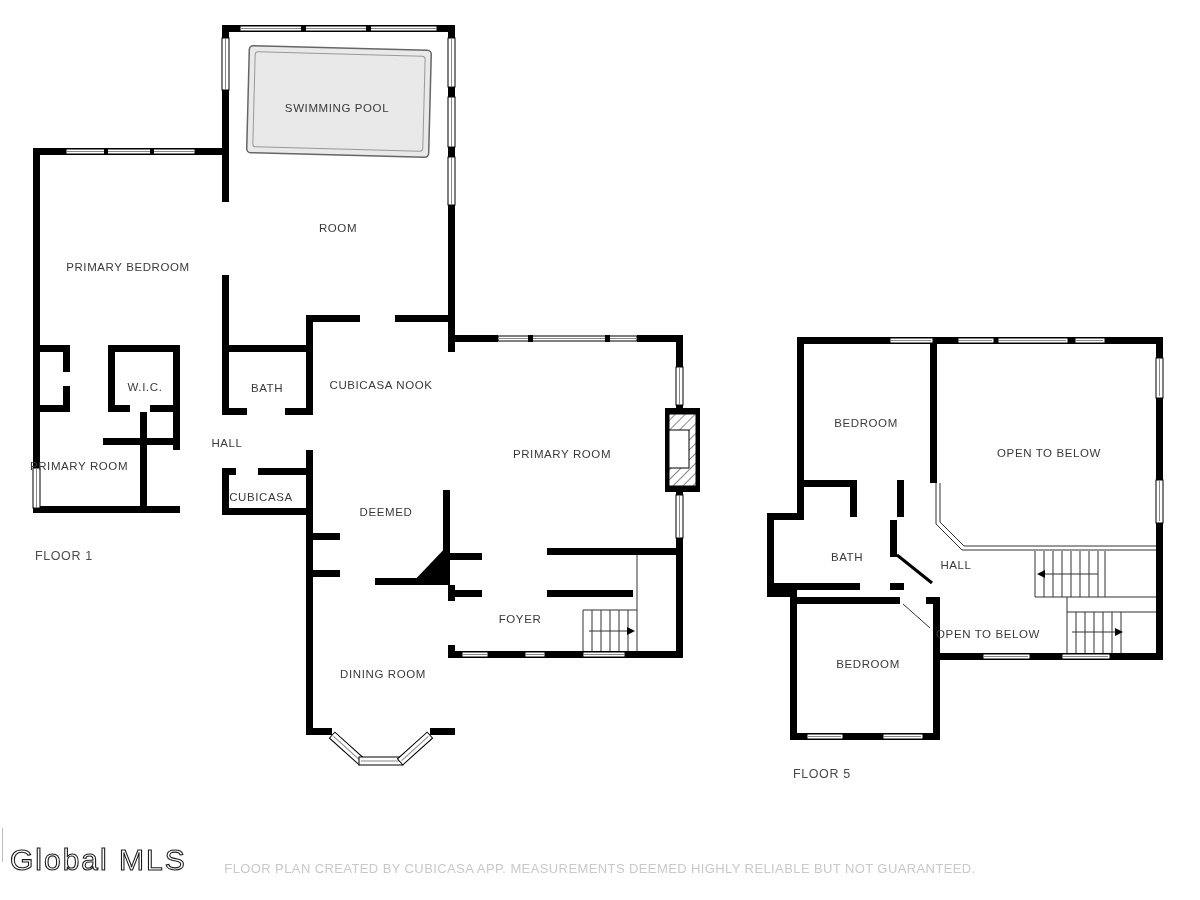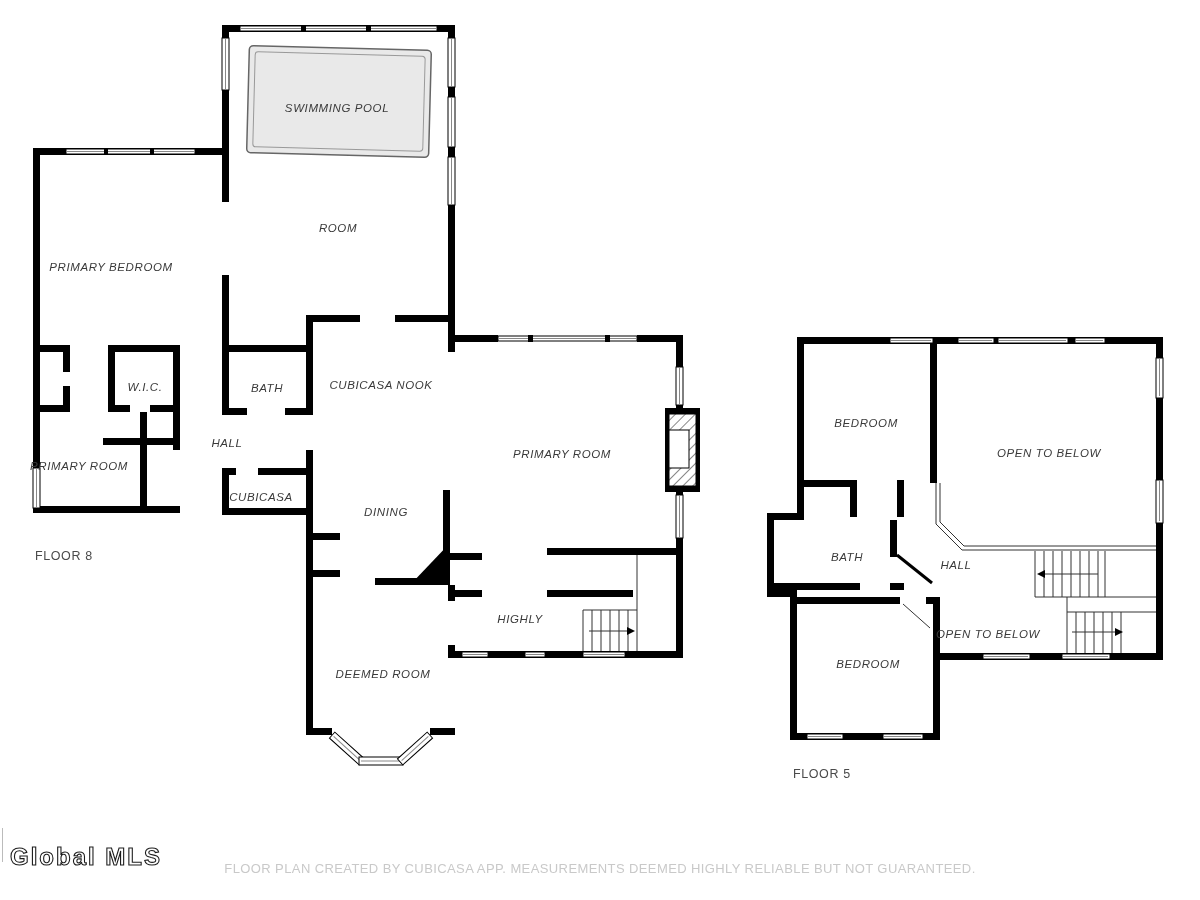--- a/index.html
+++ b/index.html
@@ -3,33 +3,33 @@
 <meta charset="utf-8">
 <style>
   html,body{margin:0;padding:0;}
   body{
     width:1200px;height:900px;position:relative;background:#fff;
     font-family:"Liberation Sans", sans-serif;overflow:hidden;
   }
   .plan-svg{position:absolute;left:0;top:0;}
   .room-label{
     position:absolute;transform:translate(-50%,-50%);
-    font-size:11.5px;letter-spacing:.6px;color:#3a3a3a;white-space:nowrap;font-style:italic;
+    font-size:11.5px;letter-spacing:.6px;color:#3a3a3a;white-space:nowrap;
   }
   .floor-title{
     position:absolute;transform:translateY(-50%);
     font-size:12.5px;letter-spacing:.6px;color:#4a4a4a;white-space:nowrap;
   }
   .footer-disclaimer{
     position:absolute;left:0;top:861px;width:100%;text-align:center;
     font-size:13px;letter-spacing:.4px;color:#c9c9c9;white-space:nowrap;
   }
   .logo{
     position:absolute;left:10px;top:843px;
-    font-size:24px;letter-spacing:2px;color:#1a1a1a;font-weight:700;
+    font-size:30px;letter-spacing:2px;color:#1a1a1a;font-weight:400;
   }
   @supports (-webkit-text-stroke: 1px black){
     .logo{-webkit-text-stroke:1.1px #1a1a1a;-webkit-text-fill-color:#ffffff;}
   }
   .edge-line{position:absolute;left:2px;top:828px;width:1px;height:34px;background:#bbb;}
   .wall{fill:#000;}
   .win{fill:#fff;stroke:#000;stroke-width:1;}
   .wl{stroke:#888;stroke-width:1;fill:none;}
   .thin{stroke:#333;stroke-width:1;fill:none;}
   .punch{fill:#fff;}
@@ -267,32 +267,32 @@
       <line class="thin" x1="1112" y1="612" x2="1112" y2="653"></line>
       <line class="thin" x1="1121" y1="612" x2="1121" y2="653"></line>
       <line class="thin" x1="1072" y1="632" x2="1115" y2="632"></line>
       <polygon fill="#000" points="1115,628 1123,632 1115,636"></polygon>
     </g>
   </g>
 </svg>
 
 <span class="room-label" style="left:337px;top:108px">SWIMMING POOL</span>
 <span class="room-label" style="left:338px;top:228px">ROOM</span>
-<span class="room-label" style="left:111px;top:267px">PRIMARY BEDROOM</span>
+<span class="room-label" style="left:128px;top:267px">PRIMARY BEDROOM</span>
 <span class="room-label" style="left:145px;top:387px">W.I.C.</span>
 <span class="room-label" style="left:267px;top:388px">BATH</span>
 <span class="room-label" style="left:381px;top:385px">CUBICASA NOOK</span>
 <span class="room-label" style="left:227px;top:443px">HALL</span>
 <span class="room-label" style="left:79px;top:466px">PRIMARY ROOM</span>
 <span class="room-label" style="left:261px;top:497px">CUBICASA</span>
-<span class="room-label" style="left:386px;top:512px">DINING</span>
+<span class="room-label" style="left:386px;top:512px">DEEMED</span>
 <span class="room-label" style="left:562px;top:454px">PRIMARY ROOM</span>
-<span class="room-label" style="left:520px;top:619px">HIGHLY</span>
-<span class="room-label" style="left:383px;top:674px">DEEMED ROOM</span>
-<span class="floor-title" style="left:35px;top:556px">FLOOR 8</span>
+<span class="room-label" style="left:520px;top:619px">FOYER</span>
+<span class="room-label" style="left:383px;top:674px">DINING ROOM</span>
+<span class="floor-title" style="left:35px;top:556px">FLOOR 1</span>
 
 <span class="room-label" style="left:866px;top:423px">BEDROOM</span>
 <span class="room-label" style="left:1049px;top:453px">OPEN TO BELOW</span>
 <span class="room-label" style="left:847px;top:557px">BATH</span>
 <span class="room-label" style="left:956px;top:565px">HALL</span>
 <span class="room-label" style="left:868px;top:664px">BEDROOM</span>
 <span class="room-label" style="left:988px;top:634px">OPEN TO BELOW</span>
 <span class="floor-title" style="left:793px;top:774px">FLOOR 5</span>
 
 <div class="edge-line"></div>

